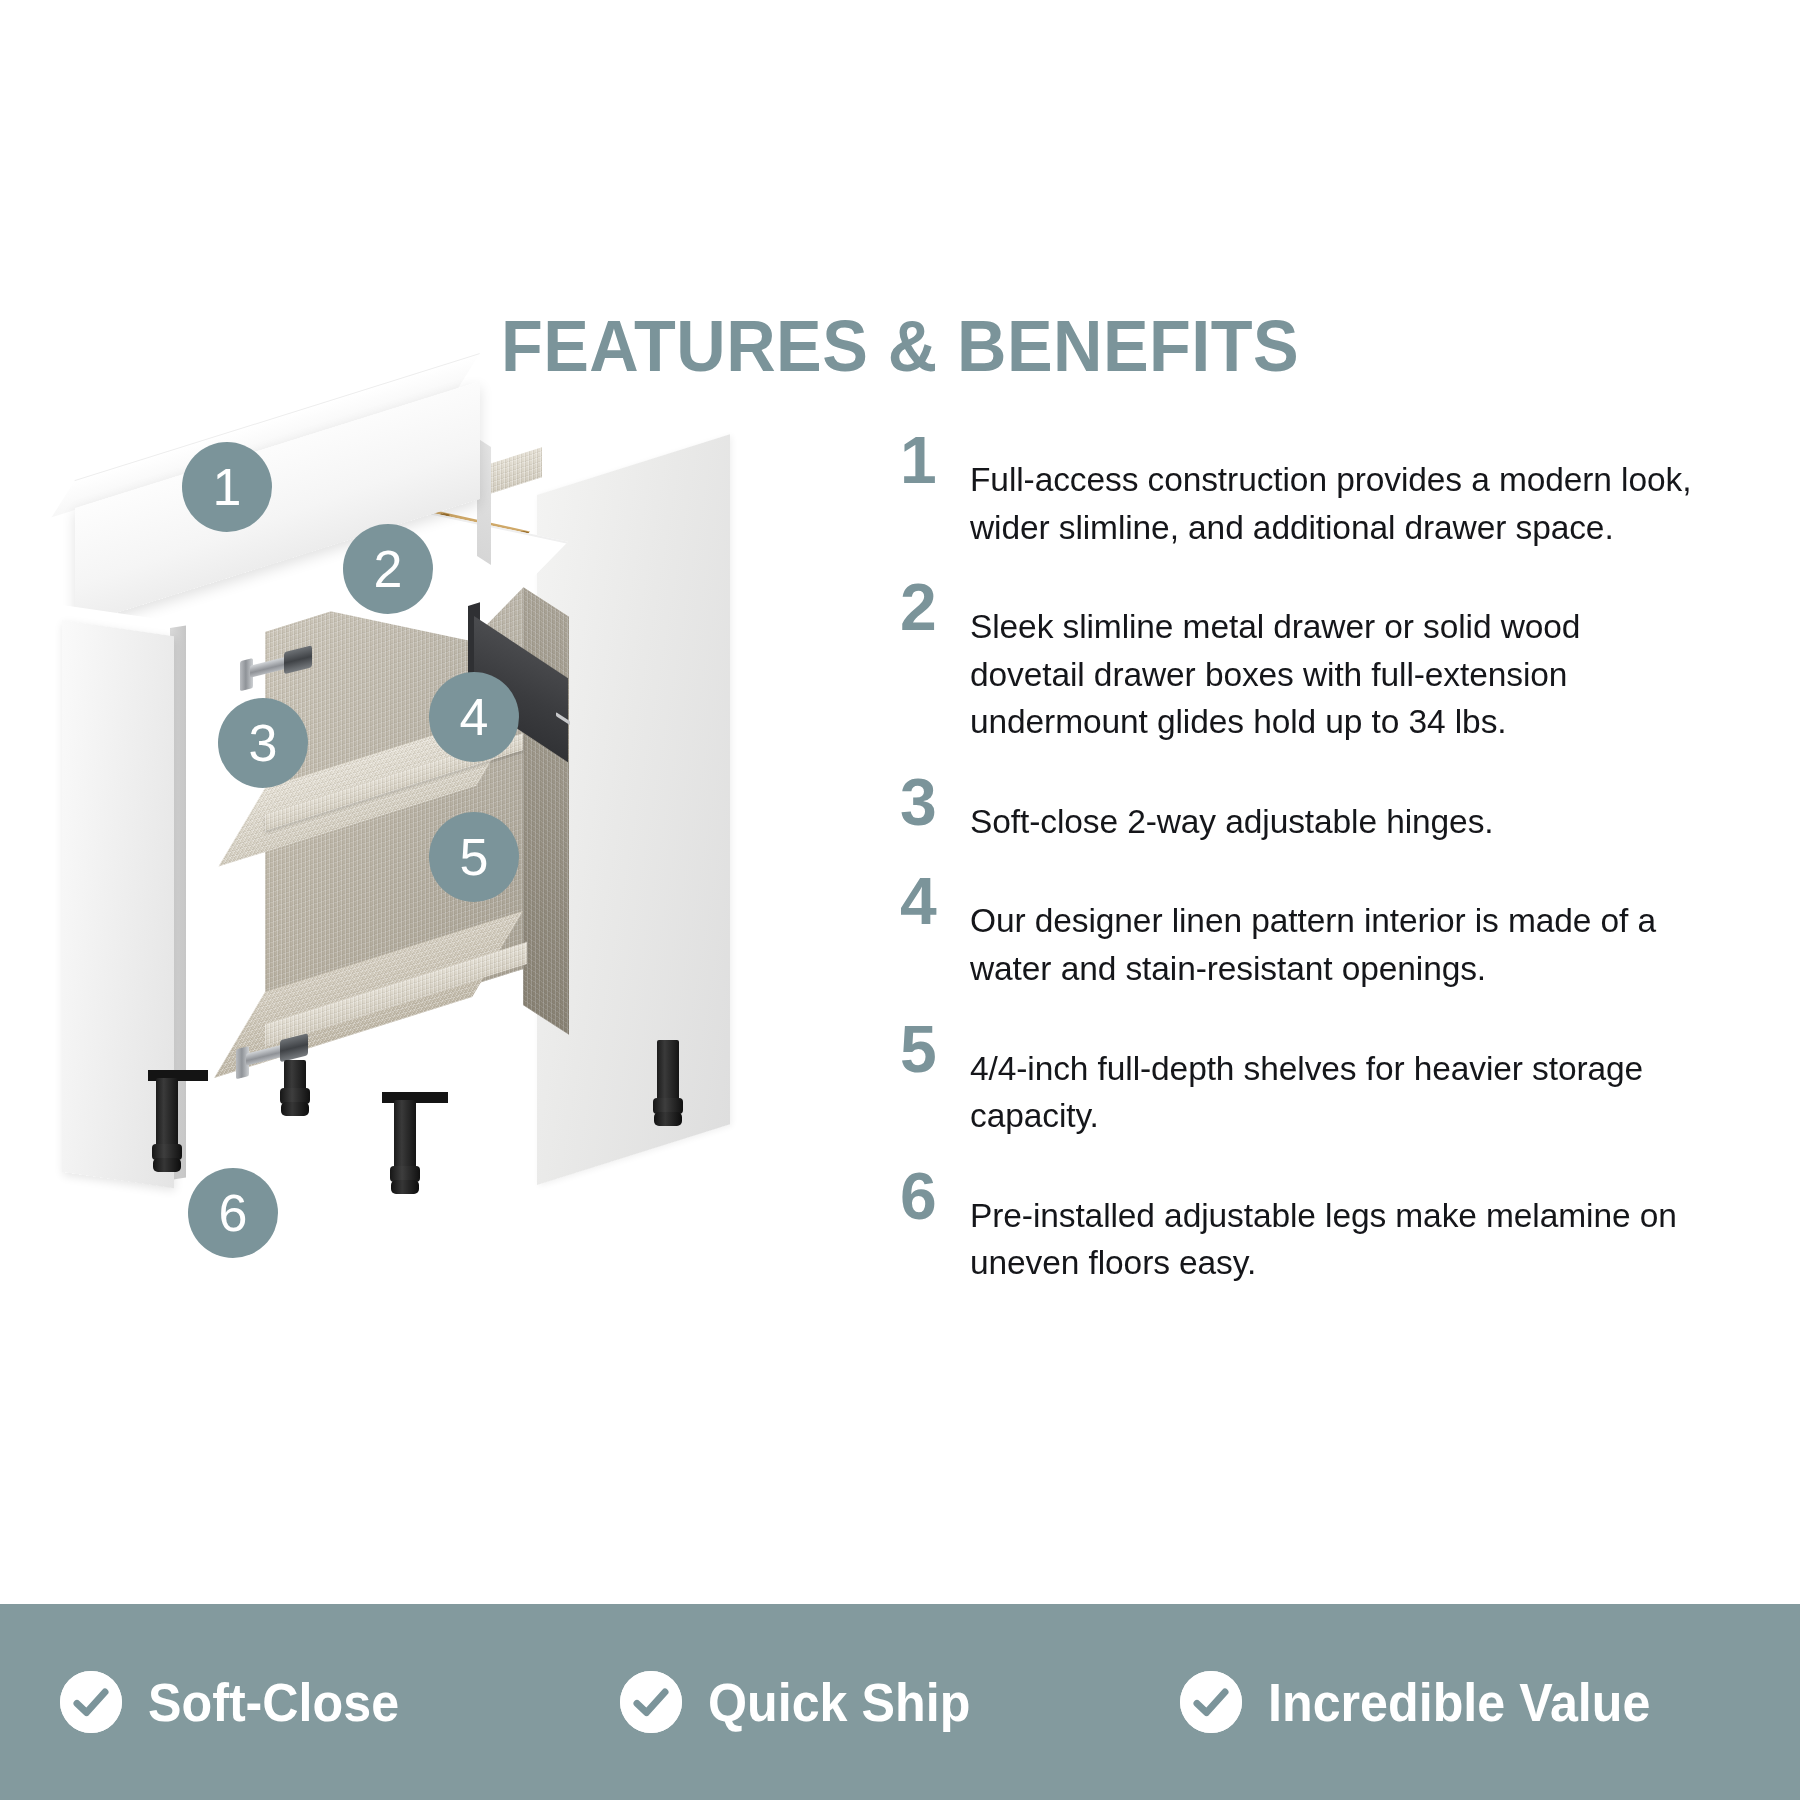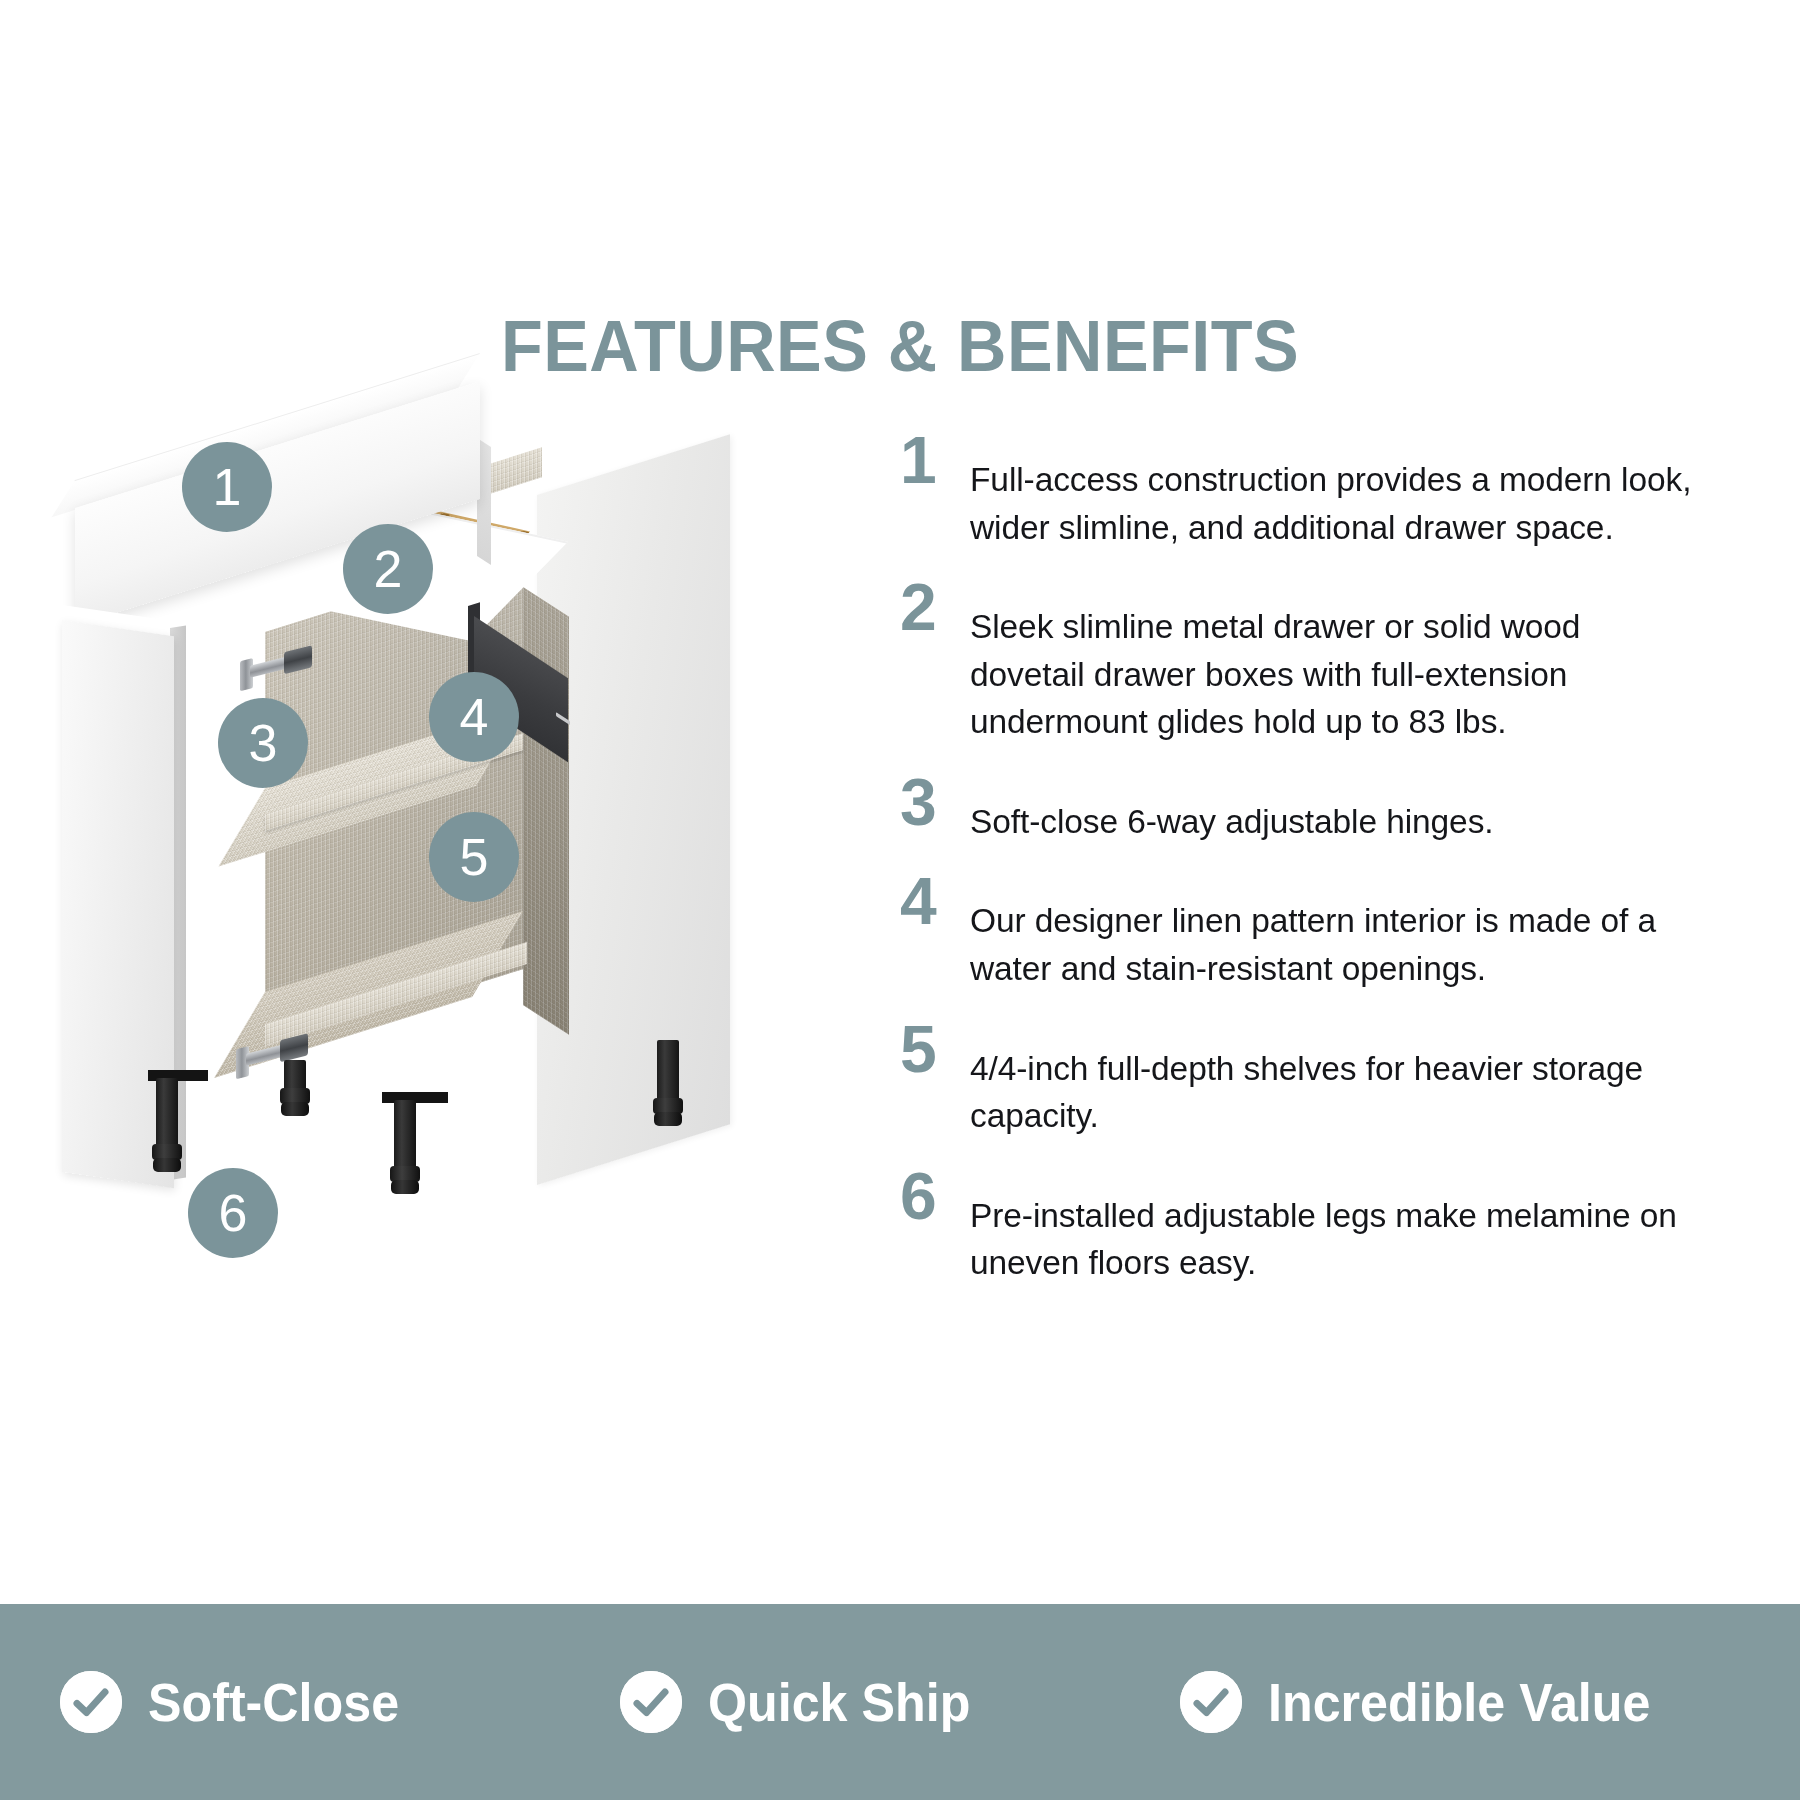--- a/index.html
+++ b/index.html
@@ -570,26 +570,26 @@
 
     <div class="feature-list">
 
       <div class="feature-item">
         <div class="feature-num">1</div>
         <div class="feature-text">Full-access construction provides a modern look, wider slimline, and additional drawer space.</div>
       </div>
 
       <div class="feature-item">
         <div class="feature-num">2</div>
-        <div class="feature-text">Sleek slimline metal drawer or solid wood dovetail drawer boxes with full-extension undermount glides hold up to 83 lbs.</div>
+        <div class="feature-text">Sleek slimline metal drawer or solid wood dovetail drawer boxes with full-extension undermount glides hold up to 34 lbs.</div>
       </div>
 
       <div class="feature-item">
         <div class="feature-num">3</div>
-        <div class="feature-text">Soft-close 6-way adjustable hinges.</div>
+        <div class="feature-text">Soft-close 2-way adjustable hinges.</div>
       </div>
 
       <div class="feature-item">
         <div class="feature-num">4</div>
         <div class="feature-text">Our designer linen pattern interior is made of a water and stain-resistant openings.</div>
       </div>
 
       <div class="feature-item">
         <div class="feature-num">5</div>
         <div class="feature-text">4/4-inch full-depth shelves for heavier storage capacity.</div>

